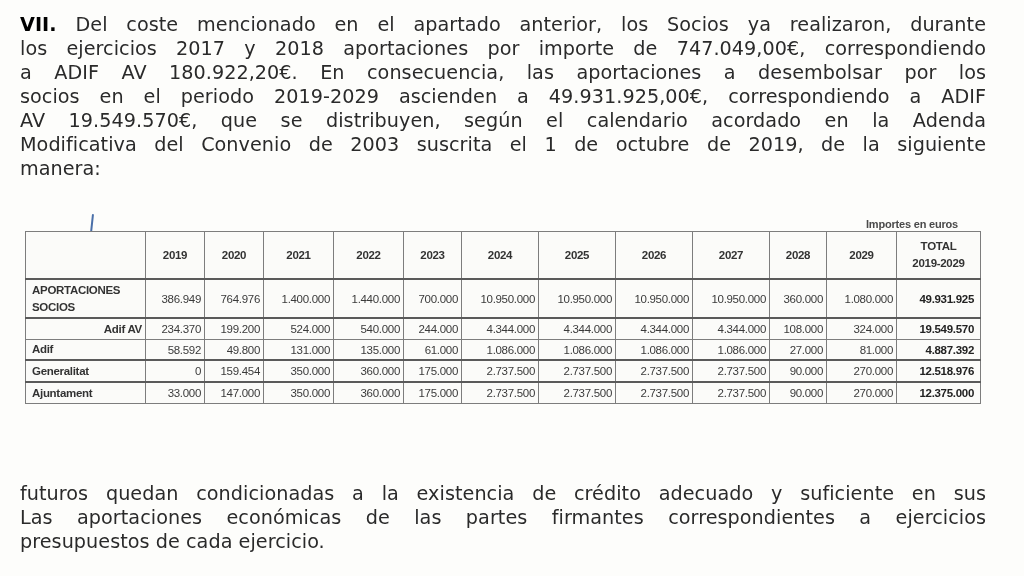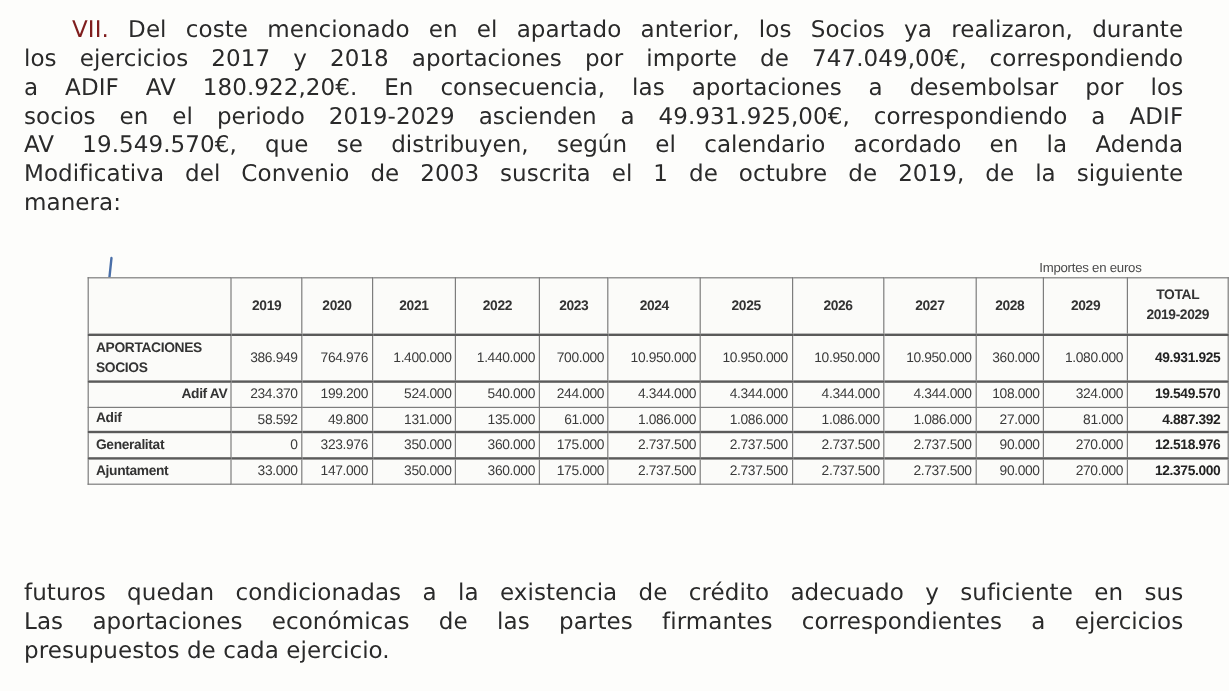--- a/index.html
+++ b/index.html
@@ -11,45 +11,44 @@
     position: relative;
   }
   .para {
     position: absolute;
     left: 20px; width: 966px;
     font-size: 19.2px;
     line-height: 24px;
     text-align: justify;
     letter-spacing: 0.05px;
   }
-  .para b { font-weight: normal; color: #7f1d1d; margin-left: 40px; }
+  .para b { font-weight: bold; color: #000000; }
   #p1 { top: 13px; }
   #p2 { top: 482px; }
   .para .line { display: block; text-align: justify; text-align-last: justify; white-space: nowrap; }
   .para .line.last { text-align-last: left; }
 
   .pen-mark {
     position: absolute; left: 91px; top: 214px; width: 2px; height: 19px;
     background: #4a6fa8; transform: rotate(6deg); border-radius: 1px;
   }
   .units {
     position: absolute; left: 866px; top: 218px;
     font-family: "Liberation Sans Narrow", "Liberation Sans", sans-serif;
-    font-size: 11px; color: #4a4a4a; letter-spacing: -0.2px;
+    font-size: 11px; color: #4a4a4a; letter-spacing: -0.2px; font-weight: bold;
   }
   table.contrib {
     position: absolute; left: 25px; top: 231px;
     border-collapse: collapse;
     font-family: "Liberation Sans", sans-serif;
     font-size: 11.5px;
     color: #3a3a3a;
     background: #fbfbf9;
     table-layout: fixed;
     letter-spacing: -0.3px;
-    margin-left: 48px;
   }
   table.contrib td, table.contrib th {
     border: 1px solid #7d7d7d;
     padding: 0 3px;
     white-space: nowrap;
     overflow: hidden;
   }
   table.contrib th {
     font-weight: bold; text-align: center; color: #333;
     height: 46px; line-height: 17px;
@@ -161,21 +160,21 @@
     <td class="num">1.086.000</td>
     <td class="num">27.000</td>
     <td class="num">81.000</td>
     <td class="total">4.887.392</td>
   </tr>
 
 
   <tr class="r-gen thick-top">
     <td class="label">Generalitat</td>
     <td class="num">0</td>
-    <td class="num">323.976</td>
+    <td class="num">159.454</td>
     <td class="num">350.000</td>
     <td class="num">360.000</td>
     <td class="num">175.000</td>
     <td class="num">2.737.500</td>
     <td class="num">2.737.500</td>
     <td class="num">2.737.500</td>
     <td class="num">2.737.500</td>
     <td class="num">90.000</td>
     <td class="num">270.000</td>
     <td class="total">12.518.976</td>

